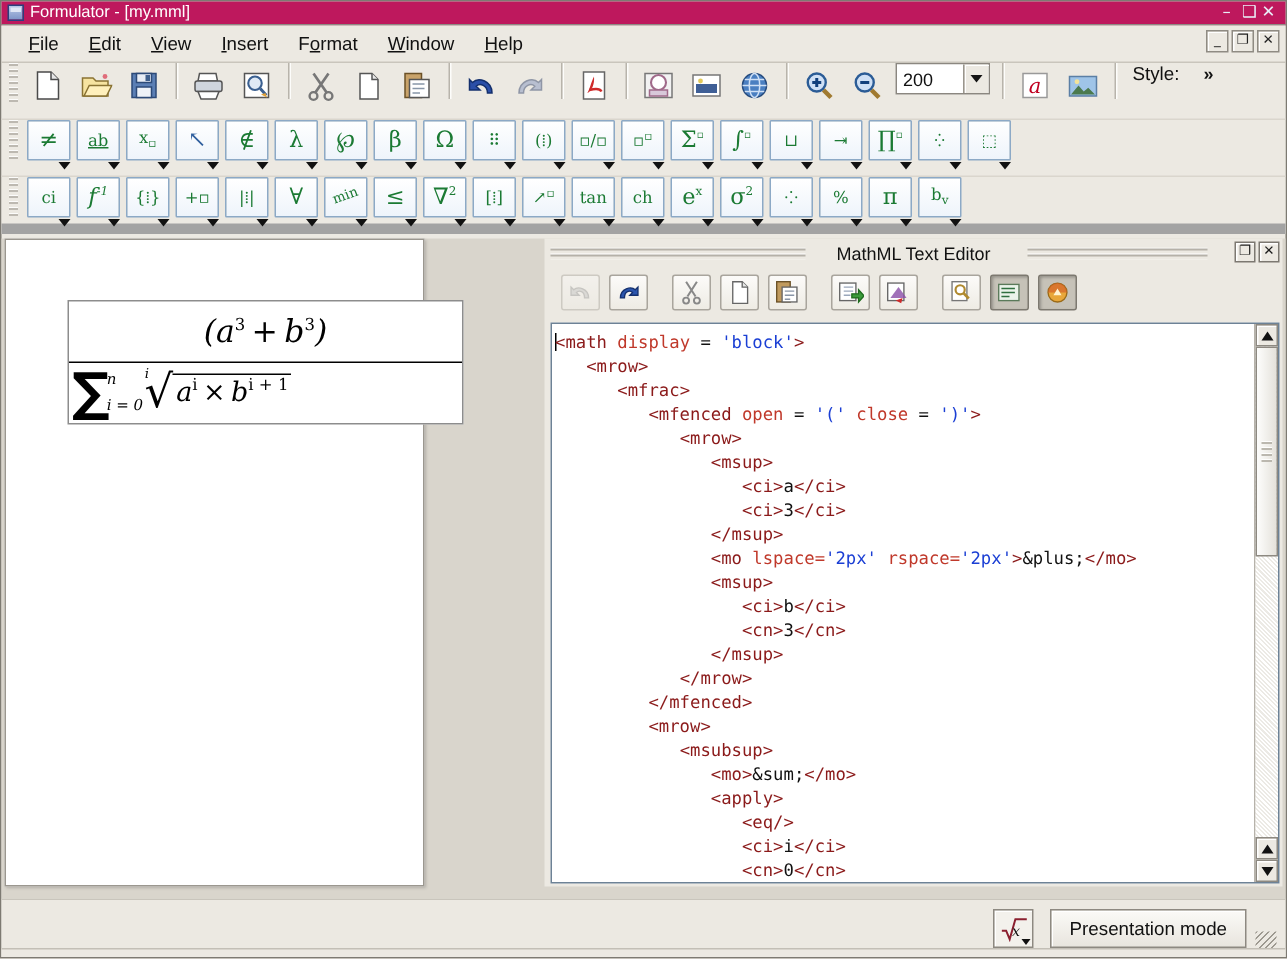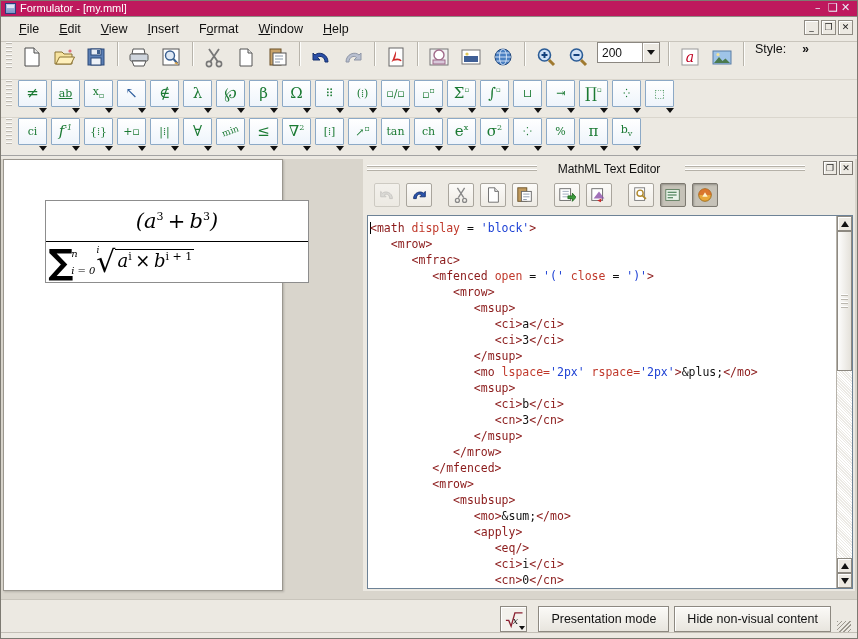--- a/index.html
+++ b/index.html
@@ -559,21 +559,21 @@
     <div class="mbtn">
         <span class="sm">⁛</span>
         <i class="arr"></i>
       </div>
     <div class="mbtn">
         <span class="sm">⬚</span>
         <i class="arr"></i>
       </div>
   </div>
 
-  <div class="toolbar" style="border-bottom:1px solid #a3a3a3;">
+  <div class="toolbar" style="border-bottom:7px solid #a3a3a3;">
     <div class="grip"></div>
 
     <div class="mbtn">
         <span class="sm">ci</span>
         <i class="arr"></i>
       </div>
     <div class="mbtn">
         <span style="font-style:italic">f<sup>-1</sup></span>
         <i class="arr"></i>
       </div>
@@ -801,17 +801,16 @@
   <div class="statusbar">
     <div class="sb-left"></div>
     <div class="fx-btn">
       <svg class="ico" style="width:19px;height:19px" viewBox="0 0 20 20">
         <path d="M2 11 l3 0 2.5 6 4-14 h8" stroke="#8b2030" stroke-width="1.4" fill="none"></path>
         <text x="12" y="15" font-size="10" font-style="italic" font-family="DejaVu Serif" fill="#111" text-anchor="middle">x</text>
       </svg>
       <i class="arr2"></i>
     </div>
     <div class="txtbtn">Presentation mode</div>
-    <div class="txtbtn">Hide non-visual content</div>
     <div class="resizer"></div>
   </div>
   <div class="status-strip"></div>
 </div>
 
 </body></html>

